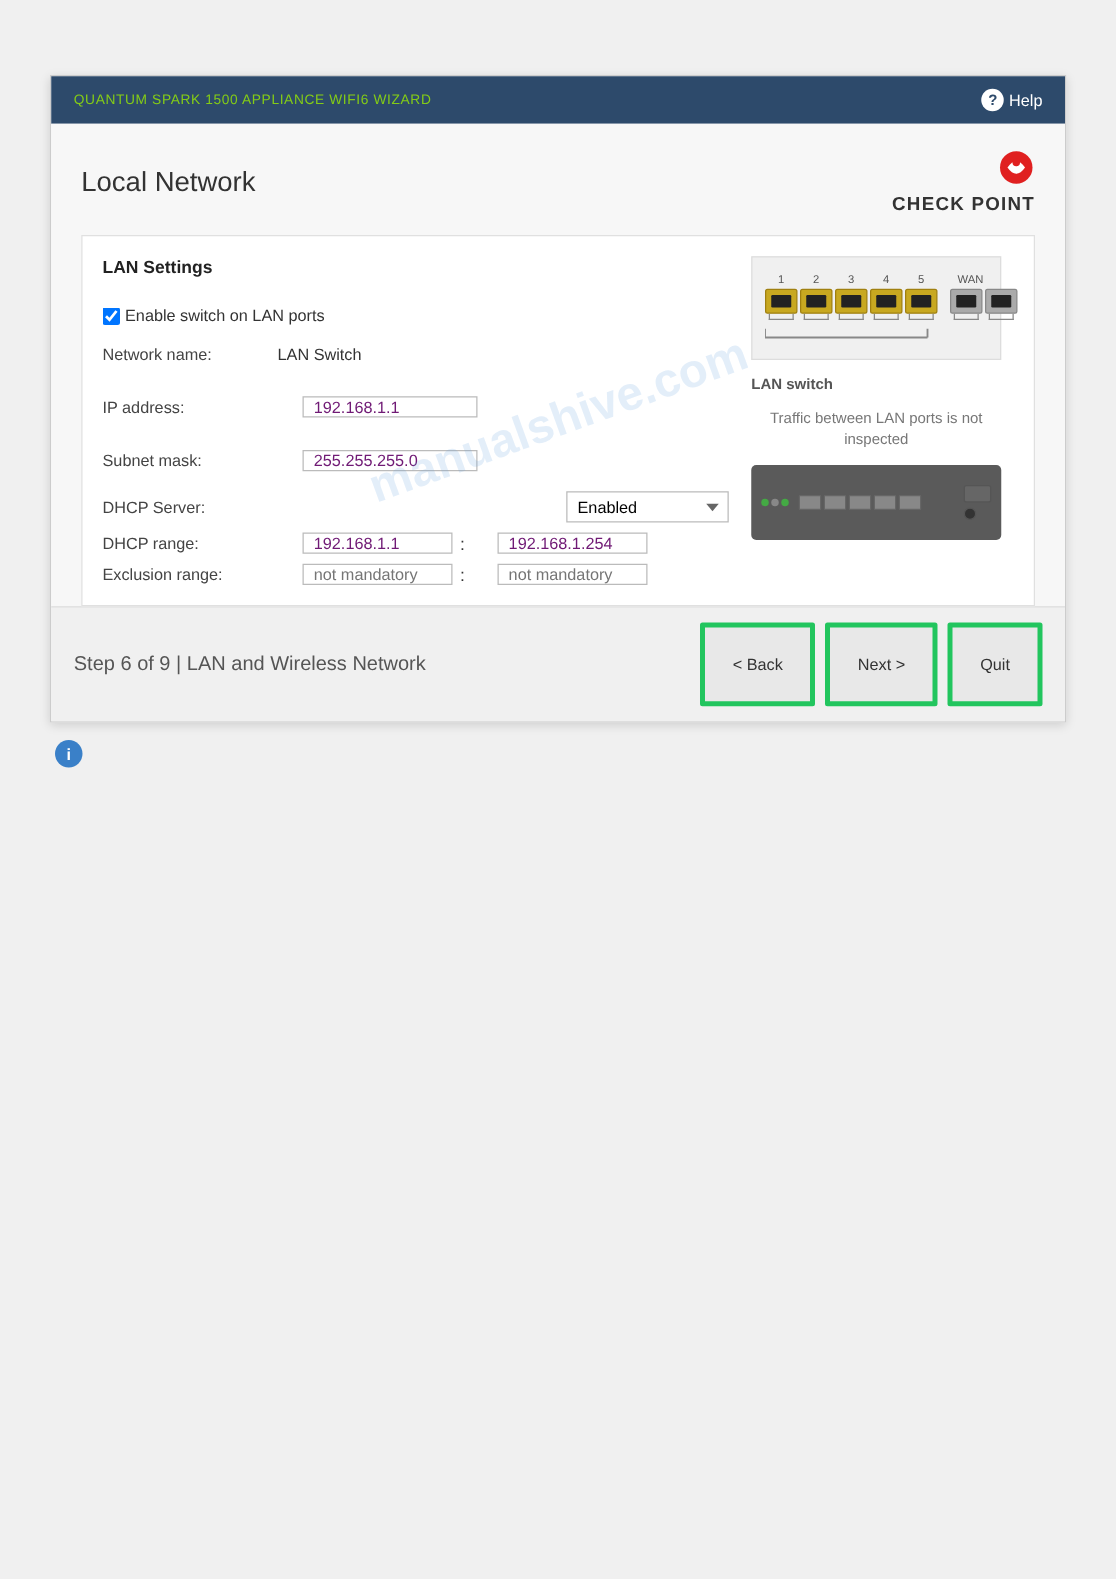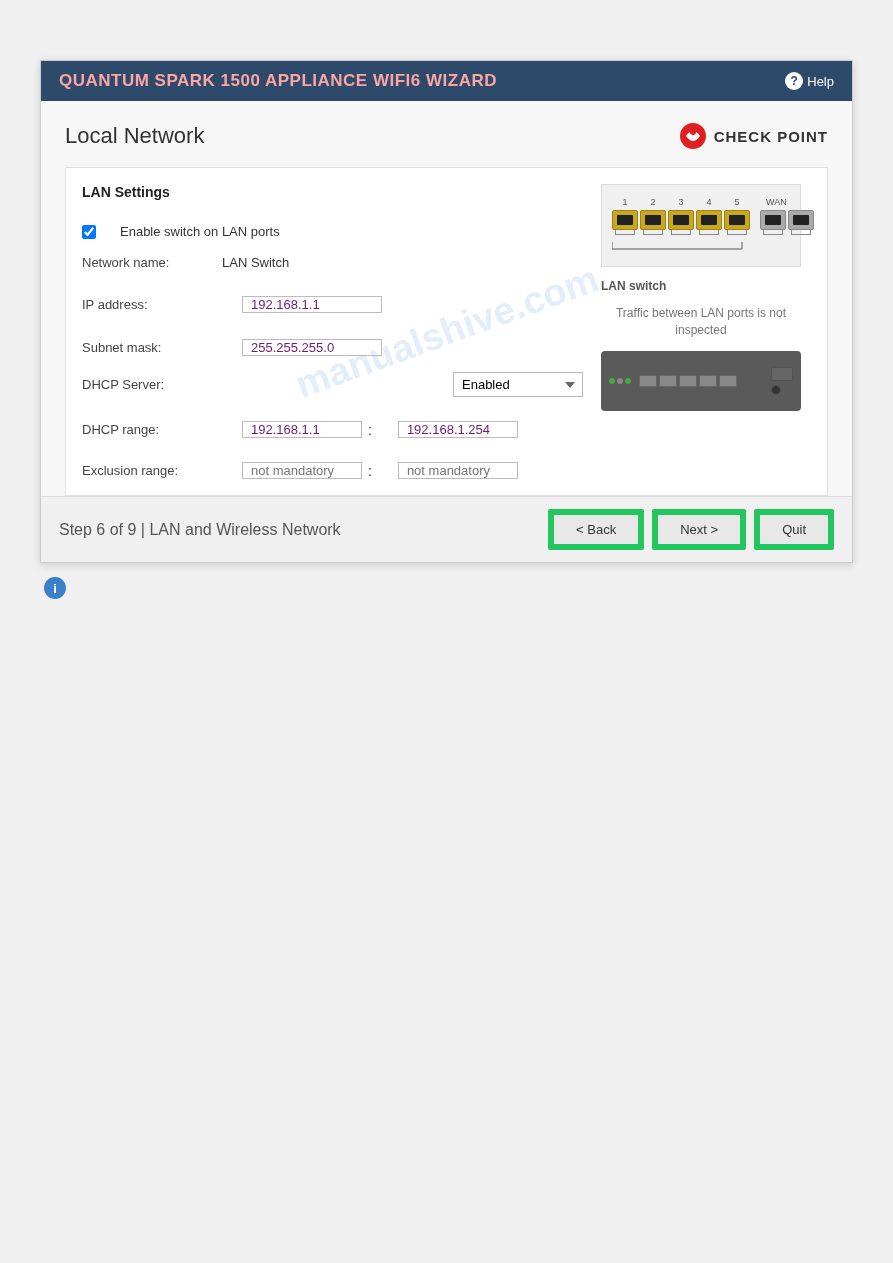--- a/index.html
+++ b/index.html
@@ -26,24 +26,24 @@
     
     .wizard-header {
       background: #2d4a6b;
       color: #fff;
       padding: 10px 18px;
       display: flex;
       justify-content: space-between;
       align-items: center;
     }
     .wizard-title {
-      font-size: 17px;
-      font-weight: bold;
+      font-size: 11px;
+      font-weight: normal;
       letter-spacing: 0.5px;
-      color: #fca5a5;
+      color: #84cc16;
     }
     .help-btn {
       display: flex;
       align-items: center;
       gap: 4px;
       color: #fff;
       font-size: 13px;
       cursor: pointer;
     }
     .help-icon {
@@ -75,22 +75,23 @@
     }
     .page-title {
       font-size: 22px;
       font-weight: normal;
       color: #333;
     }
 
     
     .checkpoint-logo {
       display: flex;
-      align-items: center;
+      align-items: flex-end;
       gap: 6px;
+      flex-direction: column;
     }
     .cp-icon {
       width: 30px;
       height: 30px;
     }
     .cp-text {
       font-size: 15px;
       font-weight: bold;
       color: #333;
       letter-spacing: 1px;
@@ -115,21 +116,21 @@
       font-weight: bold;
       font-size: 14px;
       margin-bottom: 24px;
       color: #222;
     }
 
     
     .checkbox-row {
       display: flex;
       align-items: center;
-      gap: 24px;
+      gap: 4px;
       margin-bottom: 16px;
     }
     .checkbox-row input[type="checkbox"] {
       width: 14px;
       height: 14px;
     }
 
     
     .form-grid {
       display: grid;
@@ -160,21 +161,21 @@
     .dhcp-section-title {
       font-weight: bold;
       font-size: 14px;
       margin-bottom: 12px;
       color: #222;
     }
 
     .dhcp-grid {
       display: grid;
       grid-template-columns: 140px 1fr;
-      row-gap: 24px;
+      row-gap: 8px;
       align-items: center;
     }
 
     .dhcp-server-select-wrap {
       display: flex;
       align-items: center;
       gap: 4px;
       justify-content: flex-end;
     }
     .dhcp-server-select {
@@ -306,23 +307,23 @@
     }
     .footer-step-info {
       font-size: 16px;
       color: #555;
     }
     .footer-buttons {
       display: flex;
       gap: 8px;
     }
     .btn {
-      padding: 7px 22px;
-      font-size: 13px;
-      border: 6px solid #22c55e;
+      padding: 22px 22px;
+      font-size: 13px;
+      border: 4px solid #22c55e;
       cursor: pointer;
       background: #e8e8e8;
       color: #333;
       border-radius: 2px;
     }
     .btn-primary {
       background: #e8e8e8;
     }
 
     

